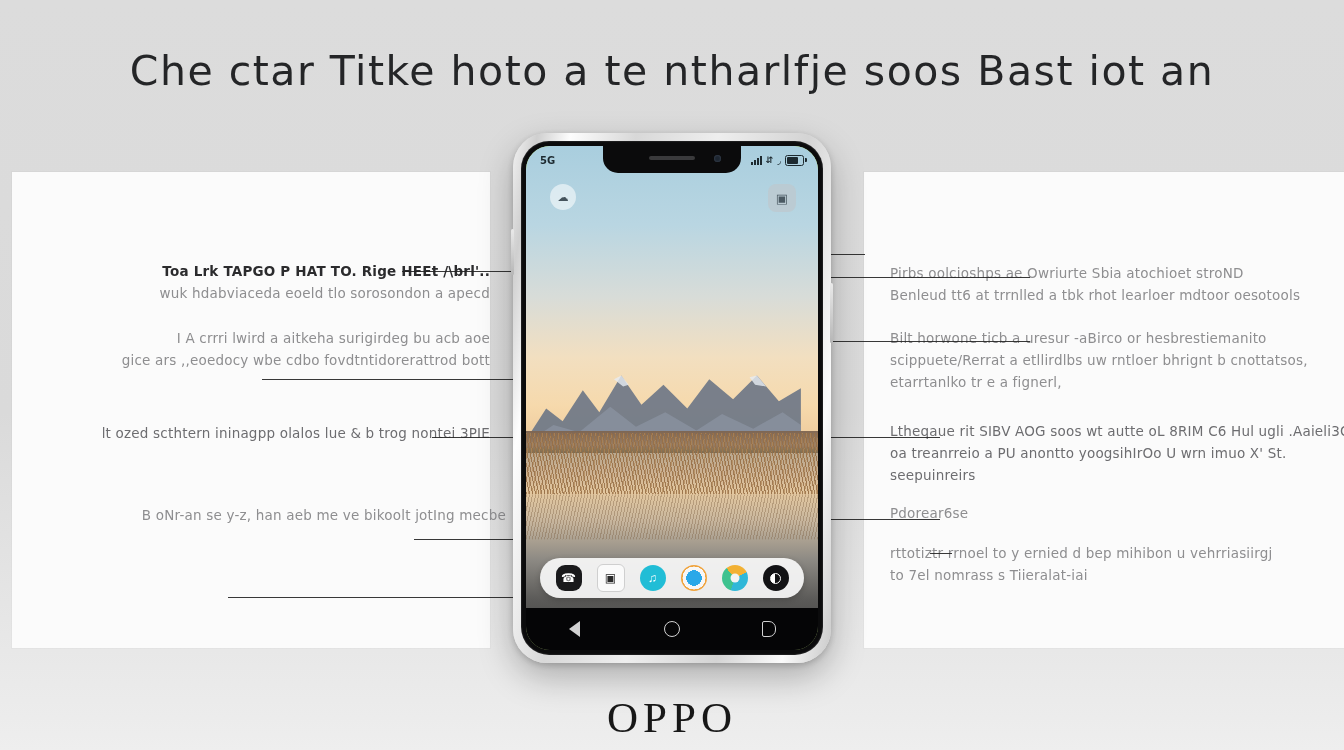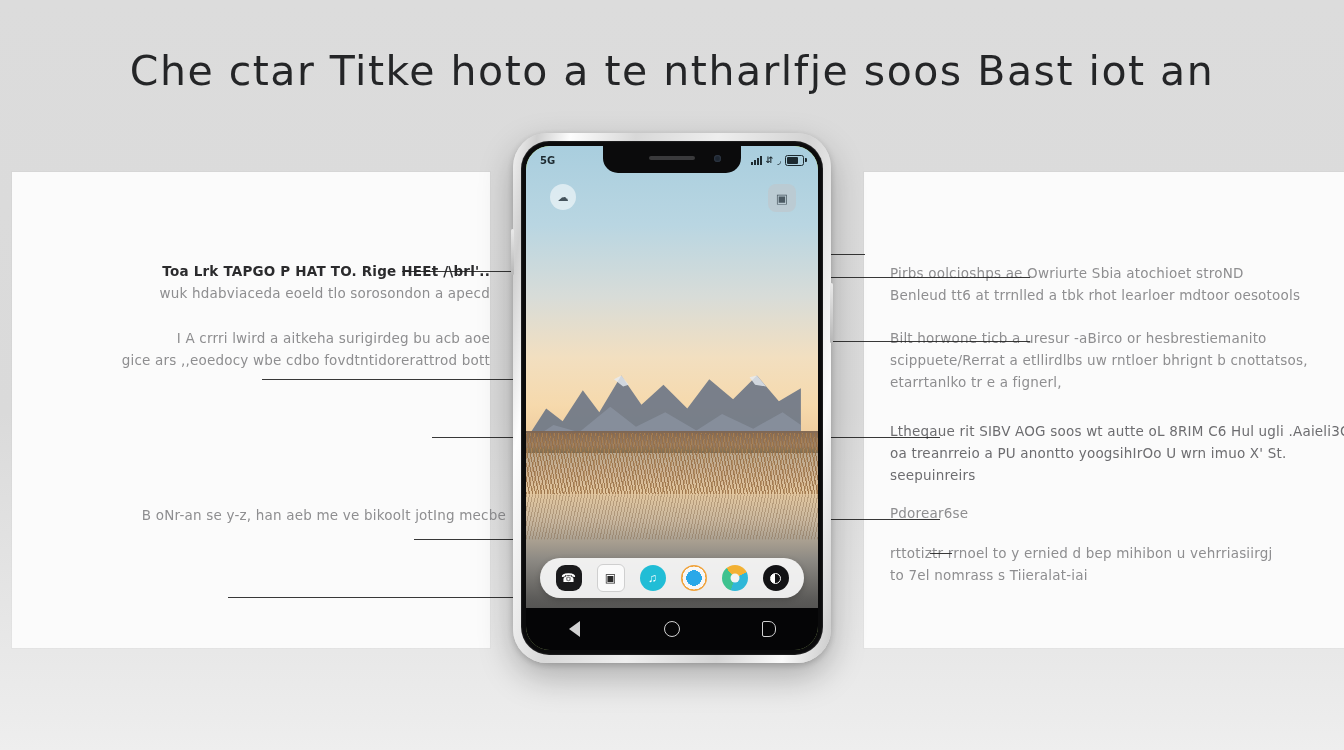--- a/index.html
+++ b/index.html
@@ -146,20 +146,21 @@
   <div class="panel left">
     <div class="blk l2 ta-r">
       <div>I A crrri  lwird  a aitkeha surigirdeg  bu acb aoe</div>
       <div>gice ars ,,eoedocy wbe cdbo fovdtntidorerattrod  bott</div>
     </div>
     <div class="blk l1 ta-r">
       <div><span class="b1">Toa Lrk TAPGO P HAT TO. Rige HEEt /\brl'..</span></div>
       <div>wuk hdabviaceda eoeld  tlo sorosondon  a  apecd</div>
     </div>
     <div class="blk l3 ta-r dark">
+      <div>lt ozed scthtern ininagpp olalos lue &amp; b trog nontei  3PIE</div>
     </div>
     <div class="blk l4 ta-r">
       <div>B  oNr-an  se  y-z, han aeb me  ve  bikoolt  jotIng  mecbe</div>
     </div>
   </div>
 
   <div class="panel right">
     <div class="blk r1 ta-l">
       <div>Pirbs oolcioshps ae Owriurte Sbia atochioet stroND</div>
       <div>Benleud  tt6 at trrnlled  a  tbk rhot learloer mdtoor oesotools</div>
@@ -257,14 +258,15 @@
             </div>
           <div class="nv">
               <span class="nv-rec"></span>
             </div>
         </div>
 
       </div>
     </div>
   </div>
 
+  <div class="brand">OPPO</div>
 
 </div>
 
 </body></html>

